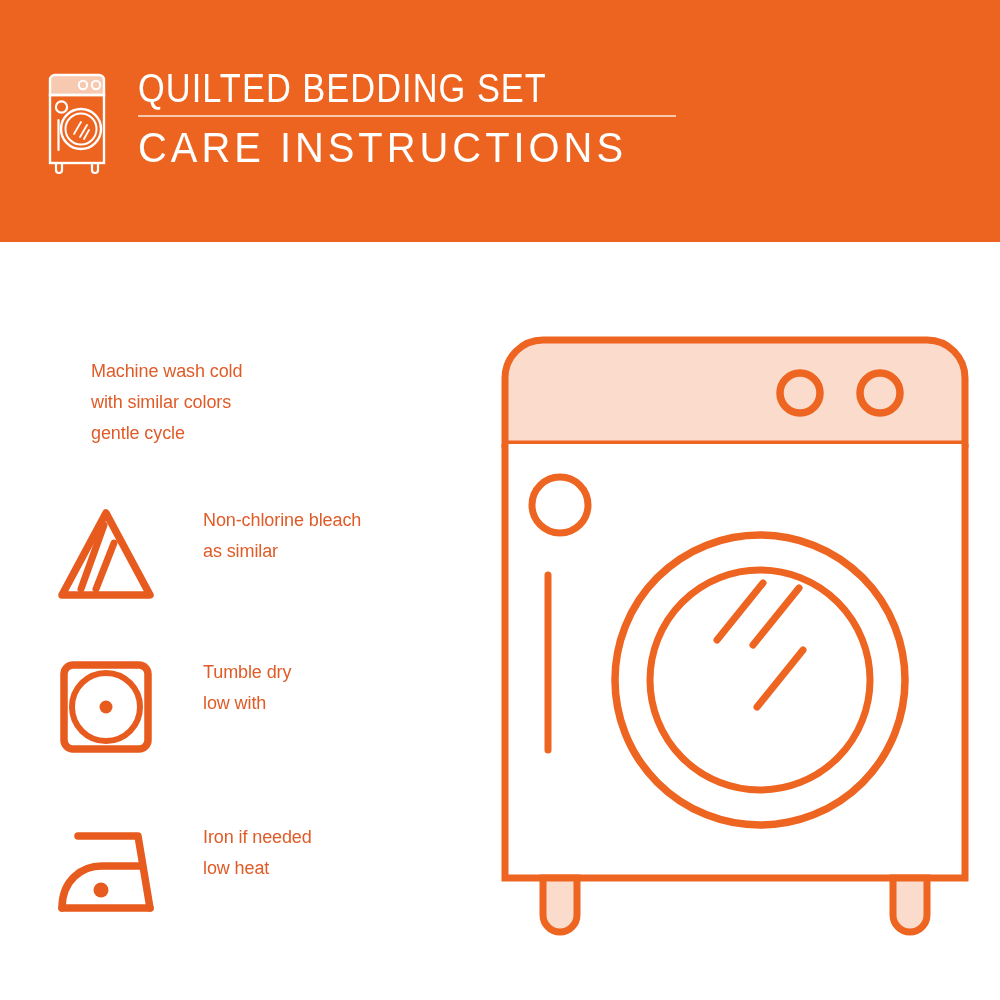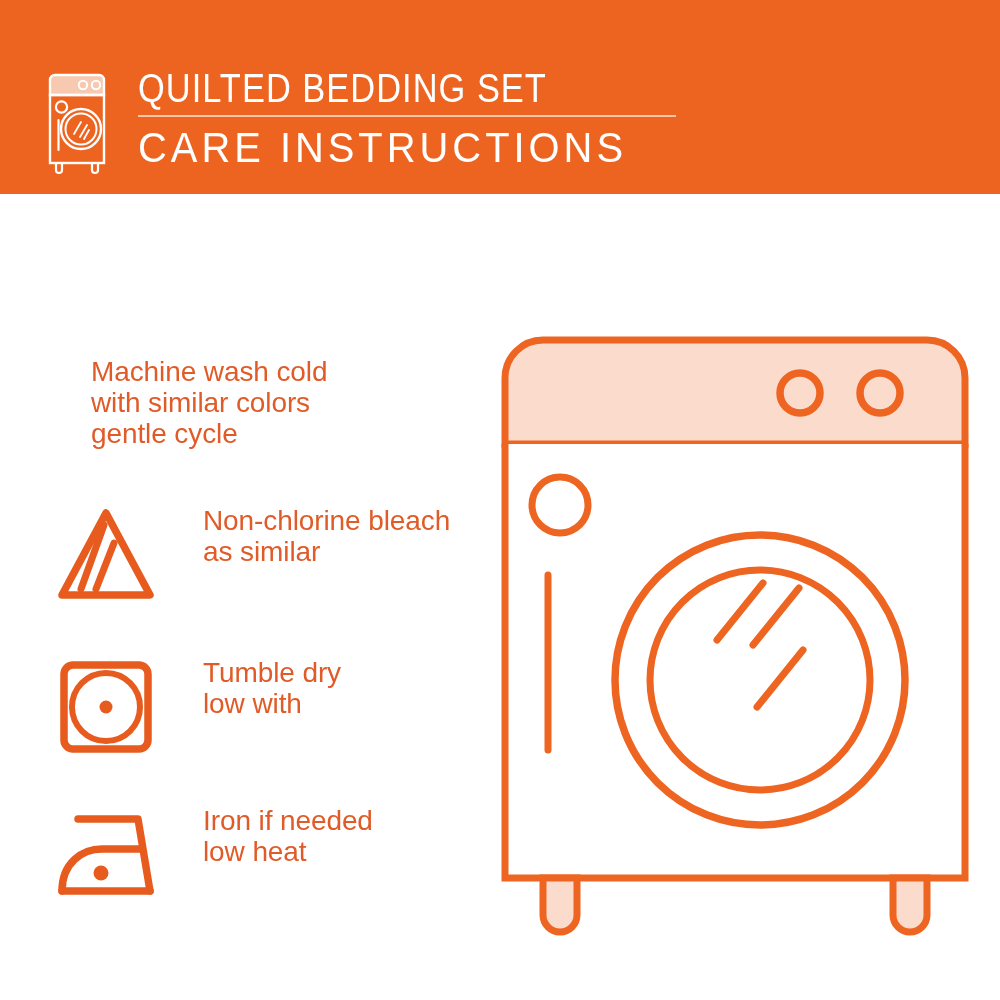--- a/index.html
+++ b/index.html
@@ -13,21 +13,21 @@
     font-family: "Liberation Sans", sans-serif;
     overflow: hidden;
     position: relative;
   }
 
   
   #header-band {
     position: absolute;
     left: 0; top: 0;
     width: 1000px;
-    height: 194px;
+    height: 242px;
     background: #ED6420;
   }
   #header-inner {
     position: absolute;
     left: 45px;
     top: 66px;
     display: flex;
     align-items: flex-start;
   }
   #header-logo-icon {
@@ -83,32 +83,32 @@
     align-items: flex-start;
   }
   .care-icon-slot {
     width: 112px;
     flex: 0 0 auto;
     display: flex;
     justify-content: center;
   }
   .care-text {
     color: #E05B27;
-    font-size: 28px;
+    font-size: 18px;
     line-height: 31px;
     font-weight: 400;
     letter-spacing: -0.1px;
     white-space: pre-line;
     padding-left: 41px;
   }
 
   #care-row-wash  { top: 26px; }
   #care-row-bleach{ top: 175px; }
   #care-row-dry   { top: 327px; }
-  #care-row-iron  { top: 475px; justify-content: center; }
+  #care-row-iron  { top: 492px; justify-content: center; }
 
   
   #machine-illustration {
     position: absolute;
     left: 495px;
     top: 330px;
     width: 480px;
     height: 610px;
   }
 </style>

